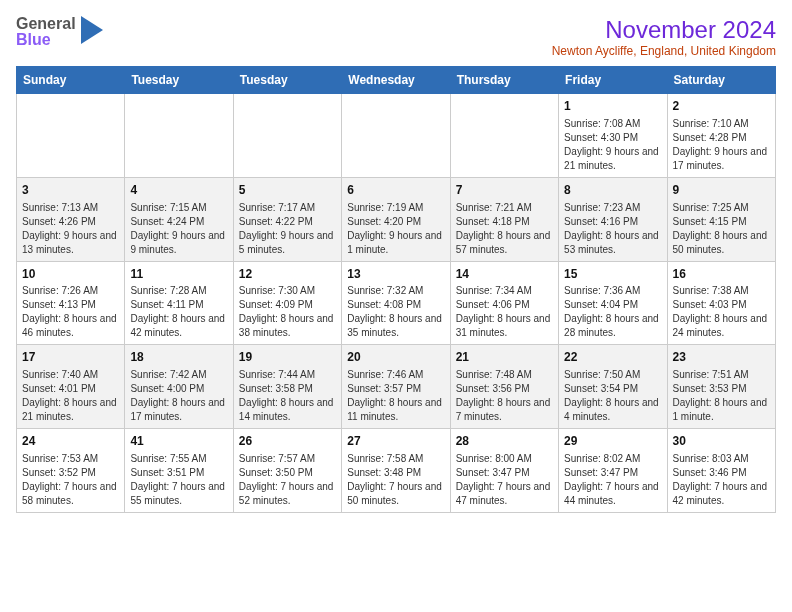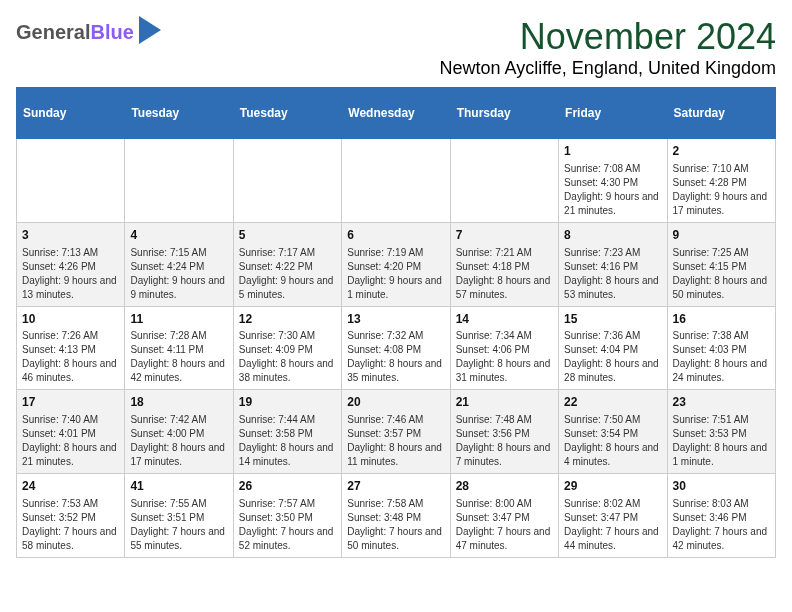--- a/index.html
+++ b/index.html
@@ -13,39 +13,39 @@
     .header-top {
       display: flex;
       justify-content: space-between;
       align-items: flex-start;
       margin-bottom: 4px;
     }
     .title-section {
       text-align: right;
     }
     .month-title {
-      font-size: 36px;
+      font-size: 24px;
       font-weight: normal;
-      color: #14532d;
+      color: #6d28d9;
     }
     .location-title {
-      font-size: 18px;
-      color: #000000;
+      font-size: 12px;
+      color: #c2410c;
     }
     .calendar {
       width: 100%;
       border-collapse: collapse;
       margin-top: 8px;
       font-size: 11px;
     }
     .calendar th {
       background: #2f6db5;
       color: #fff;
       text-align: left;
-      padding: 18px 6px;
+      padding: 6px 6px;
       font-size: 12px;
       font-weight: bold;
       border: 1px solid #2f6db5;
     }
     .calendar td {
       border: 1px solid #ccc;
       vertical-align: top;
       padding: 4px 5px;
       width: calc(100% / 7);
       background: #fff;
@@ -68,22 +68,22 @@
     }
     .empty-cell {
       background: #fff !important;
     }
     .logo-container {
       display: flex;
       align-items: center;
     }
     .logo-text-block {
       display: flex;
-      flex-direction: row;
-      font-size: 20px;
+      flex-direction: column;
+      font-size: 16px;
       font-weight: bold;
       line-height: 1.0;
     }
   </style>
 </head>
 <body>
 
 <div class="header-top">
   <div class="logo-container">
     <div class="logo-text-block">

